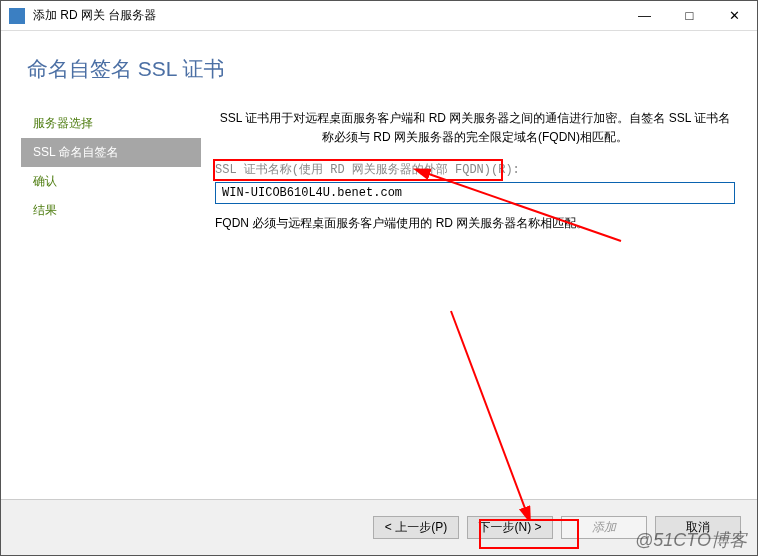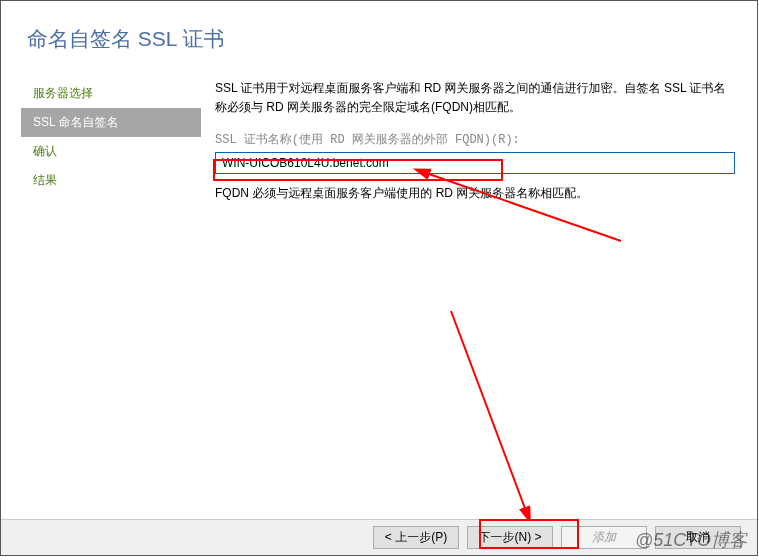--- a/index.html
+++ b/index.html
@@ -40,30 +40,30 @@
     .sidebar-item {
       padding: 6px 12px; font-size: 12px; color: #4d7c0f; cursor: default;
     }
     .sidebar-item.active {
       background: #a6a6a6; color: #fff;
     }
 
     .main {
       flex: 1; padding: 10px 22px 0 14px; font-size: 12px; color: #000; position: relative;
     }
-    .main .desc { line-height: 1.6; margin-bottom: 14px; }
+    .main .desc { line-height: 1.6; margin-bottom: 14px; text-align: center; }
     .main .field-label { color: #888; margin-bottom: 4px; font-family: Liberation Mono, monospace; }
     .main .text-input {
       width: 100%; border: 1px solid #0a63b0; padding: 3px 6px; font-size: 12px;
-      font-family: Liberation Sans, sans-serif; outline: none;
+      font-family: Liberation Mono, monospace; outline: none;
     }
     .main .note { margin-top: 10px; line-height: 1.6; }
 
     .footer {
-      position: absolute; bottom: 0; left: 0; right: 0; height: 36px;
+      position: absolute; bottom: 0; left: 0; right: 0; height: 56px;
       border-top: 1px solid #ccc; background: #f0f0f0;
       display: flex; align-items: center; justify-content: flex-end; padding-right: 16px; gap: 8px;
     }
     .footer .btn {
       min-width: 86px; height: 23px; border: 1px solid #adadad; background: #e1e1e1;
       font-size: 12px; font-family: inherit; cursor: pointer;
       display: inline-flex; align-items: center; justify-content: center;
     }
     .footer .btn:disabled { color: #999; background: #f4f4f4; font-style: italic; }
 
@@ -72,20 +72,29 @@
 
     .watermark {
       position: absolute; bottom: 8px; right: 12px; font-size: 18px; color: rgba(0,0,0,0.5);
       font-style: italic;
     }
   </style>
 </head>
 <body>
 
 <div class="window">
+  <div class="titlebar">
+    <span class="app-icon"></span>
+    <span class="title">添加 RD 网关 台服务器</span>
+    <div class="win-controls">
+      <div class="win-btn">―</div>
+      <div class="win-btn">□</div>
+      <div class="win-btn close">✕</div>
+    </div>
+  </div>
 
   <div class="header-area">命名自签名 SSL 证书</div>
 
   <div class="body-area">
     <div class="sidebar">
       <div class="sidebar-item">
         <span>服务器选择</span>
       </div>
       <div class="sidebar-item active">
         <span>SSL 命名自签名</span>

